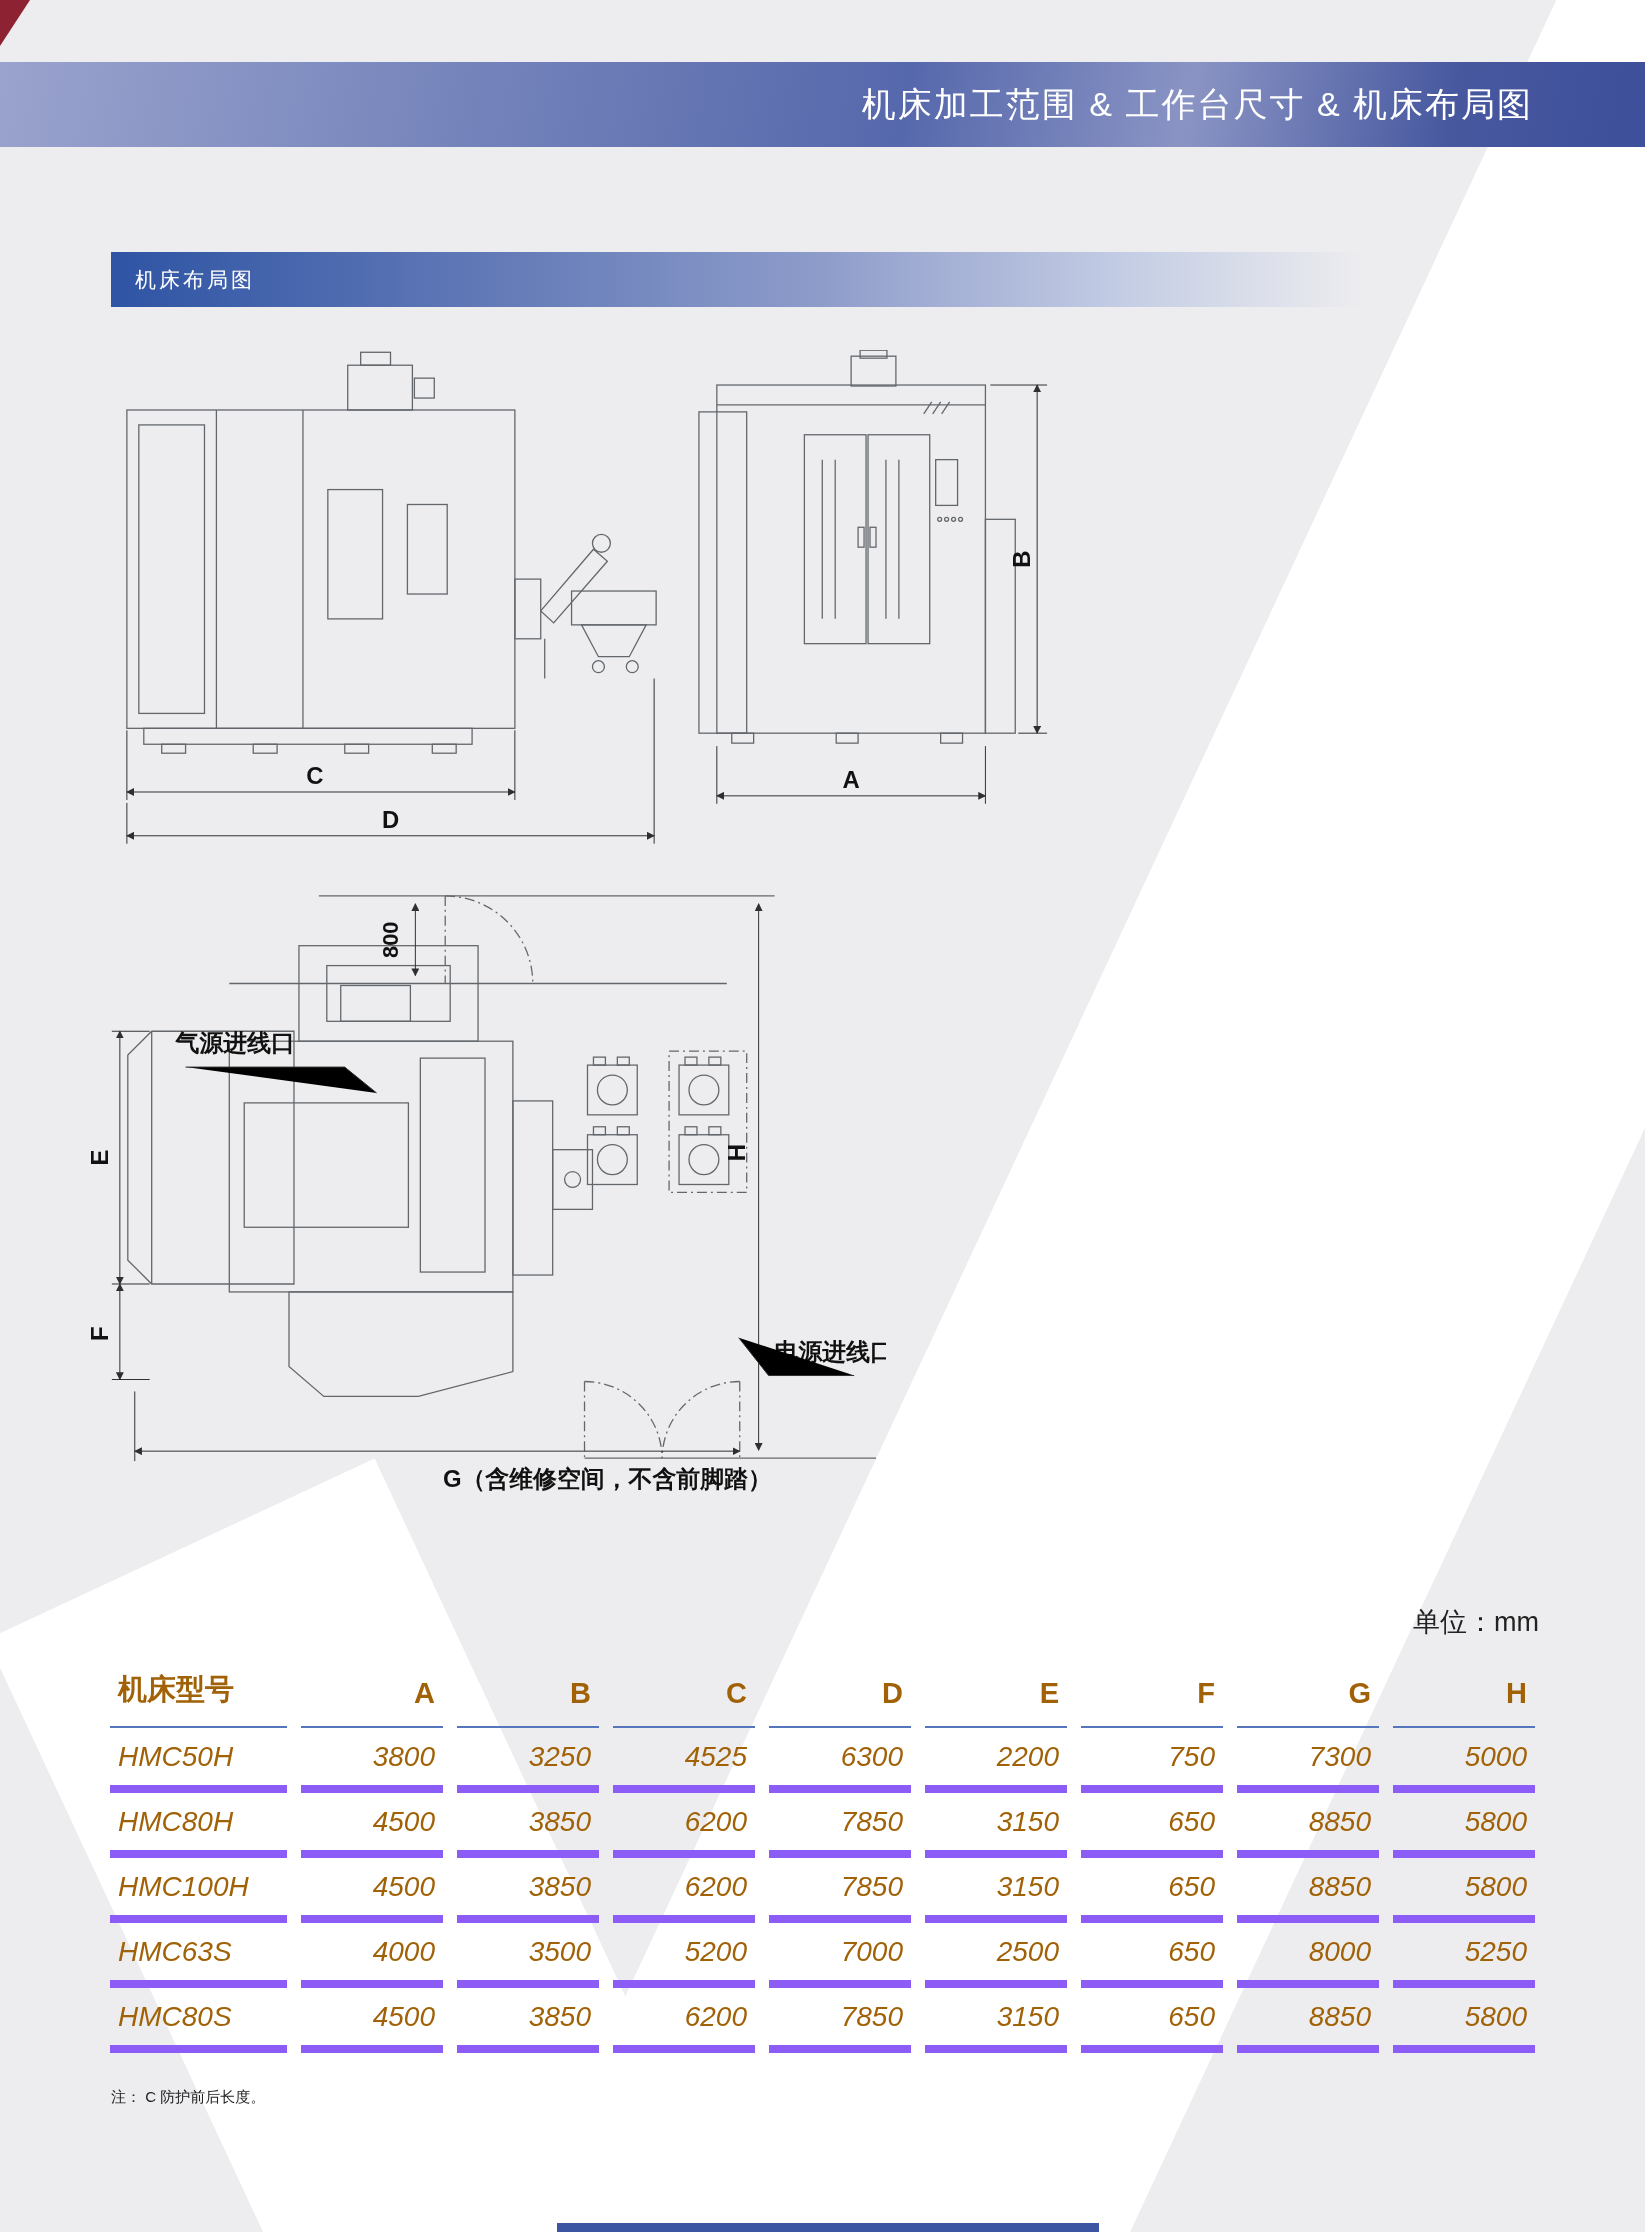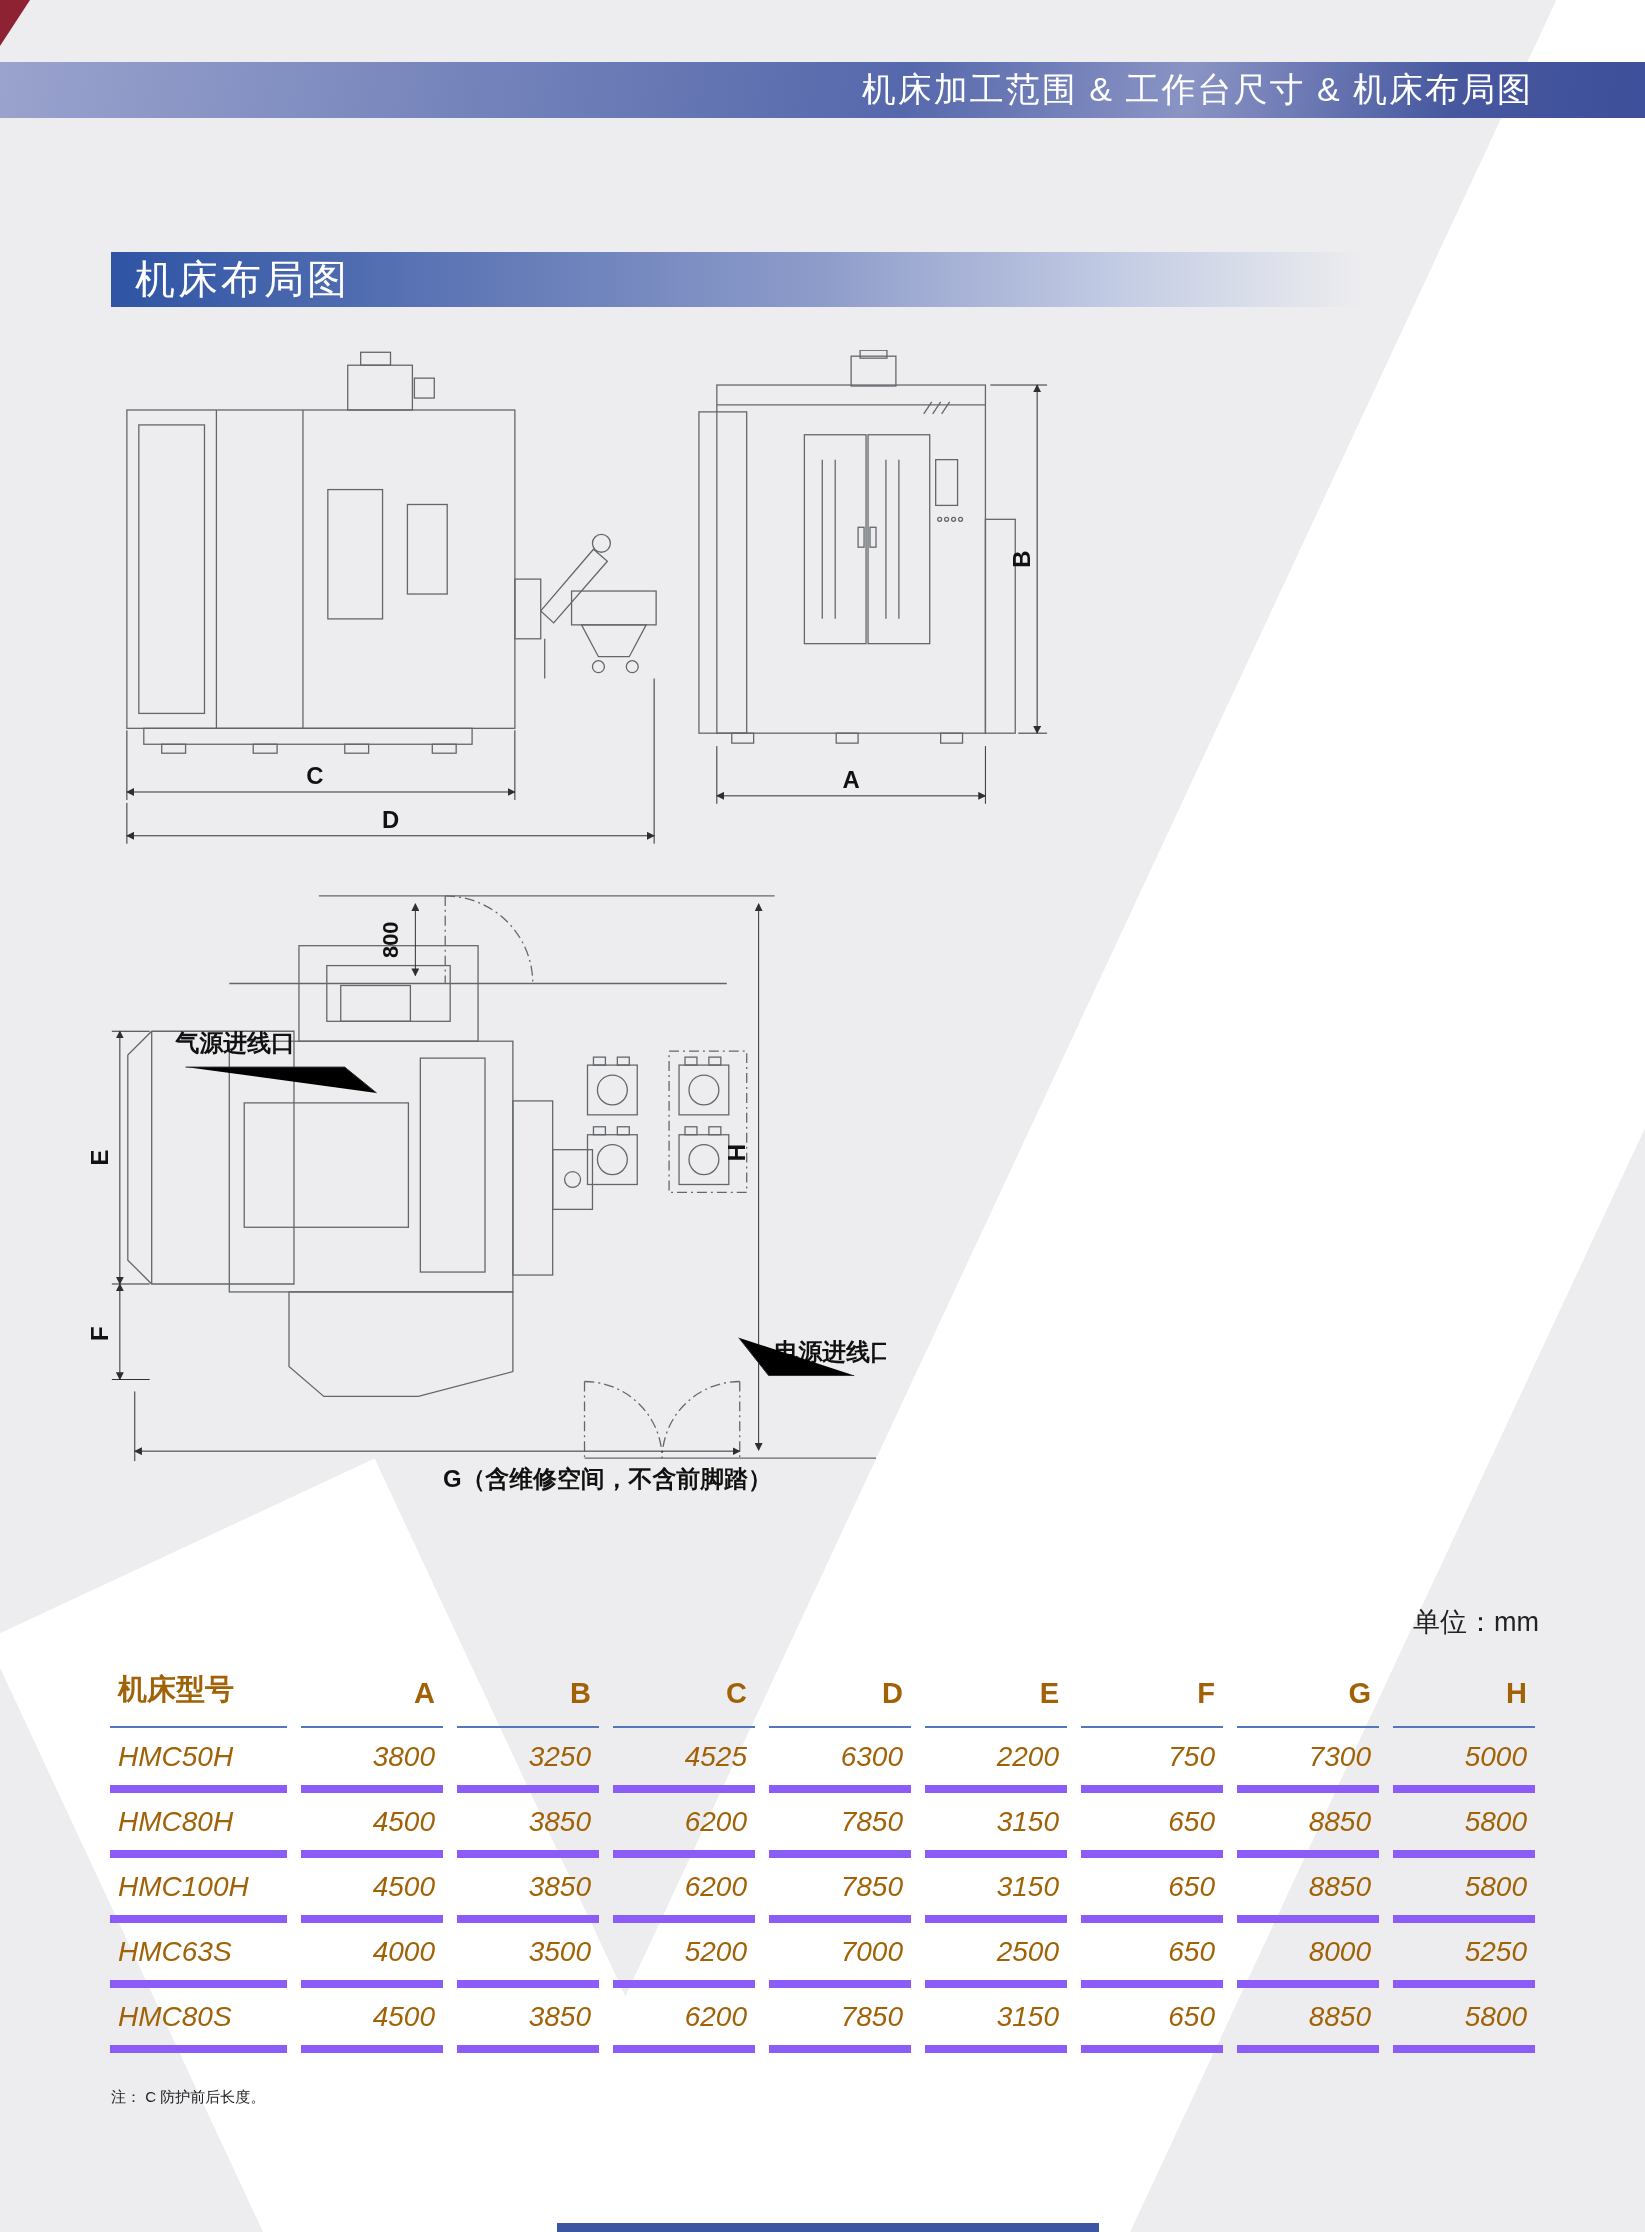--- a/index.html
+++ b/index.html
@@ -12,33 +12,33 @@
   
   .deco{position:absolute;background:#ffffff;z-index:0;}
   .deco-band-a{left:1033px;top:-60px;width:557px;height:2488px;transform:rotate(25deg);}
   .deco-band-b{left:219px;top:1493px;width:428px;height:1194px;transform:rotate(-25deg);}
   .corner-red{position:absolute;left:0;top:0;width:0;height:0;z-index:3;
     border-top:46px solid #8d2332;border-right:30px solid transparent;}
   .footer-bar{position:absolute;left:557px;bottom:0;width:542px;height:10px;background:#3c55a3;z-index:3;}
 
   
   .banner{
-    position:absolute;left:0;top:62px;width:1646px;height:56px;z-index:2;
+    position:absolute;left:0;top:62px;width:1646px;height:85px;z-index:2;
     background:linear-gradient(100deg,#9aa3cd 0%,#7584bb 28%,#5668ac 55%,#8a94c4 72%,#47589f 88%,#3e4f9b 100%);
     display:flex;align-items:center;justify-content:flex-end;
   }
   .banner-title{color:#fff;font-size:34px;letter-spacing:2px;padding-right:113px;}
 
   
   .section-bar{
     position:absolute;left:111px;top:252px;width:1292px;height:55px;z-index:2;
     background:linear-gradient(90deg,#2e54a4 0%,#5b74b4 25%,#8e9cca 55%,#c3cce4 78%,rgba(236,238,245,0) 97%);
     display:flex;align-items:center;
   }
-  .section-title{color:#fff;font-size:40px;letter-spacing:3px;padding-left:24px;}
+  .section-title{color:#fff;font-size:21px;letter-spacing:3px;padding-left:24px;}
 
   
   svg.drw{position:absolute;z-index:2;}
   .ln rect,.ln line,.ln polygon,.ln circle,.ln path{fill:none;stroke:#63676c;stroke-width:1.3;}
   .dim line,.dim path{stroke:#2f2f2f;stroke-width:1;fill:none;}
   .dim .arr{marker-start:url(#arw);marker-end:url(#arw);}
   .dim text, .lbl text{font-size:24px;font-weight:600;fill:#111;}
   .lbl-cn{font-size:23px;font-weight:600;fill:#111;}
   .dashdot{stroke-dasharray:10 4 2 4;}
 

